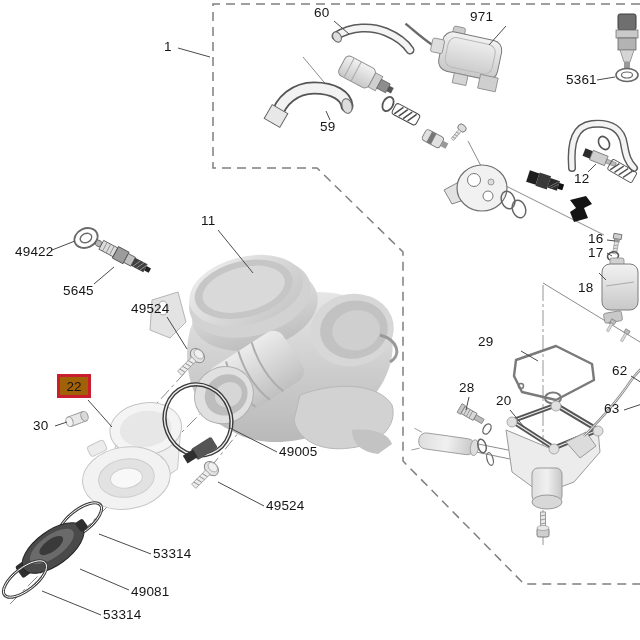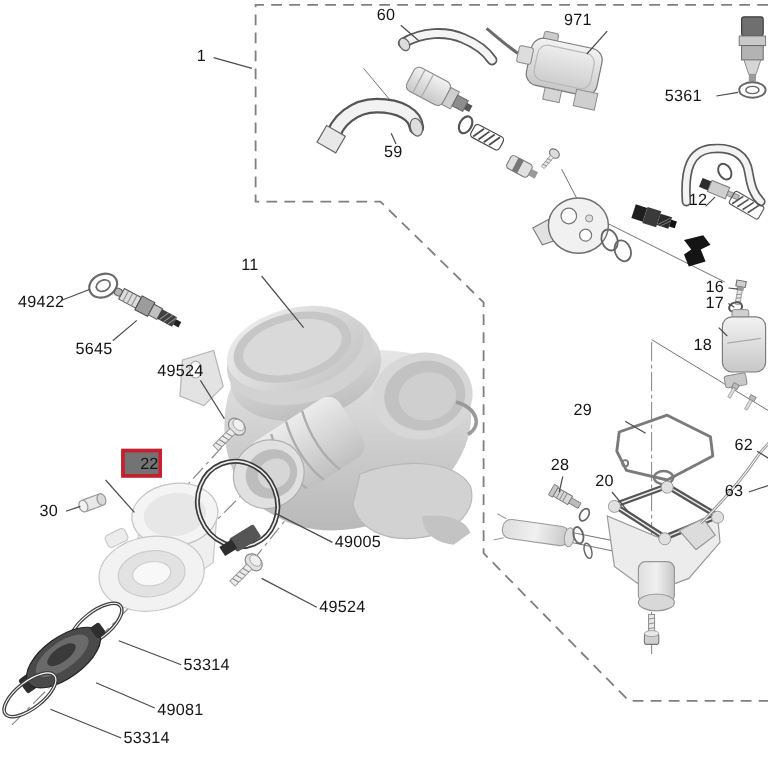--- a/index.html
+++ b/index.html
@@ -2,21 +2,21 @@
 <html><head>
 <meta charset="utf-8">
 <style>
   html,body{margin:0;padding:0;background:#ffffff;}
   #stage{position:relative;width:640px;height:640px;background:#ffffff;overflow:hidden;
          font-family:"Liberation Sans",sans-serif;}
   #art{position:absolute;left:0;top:0;}
   .lbl{position:absolute;font-size:13.5px;line-height:14px;color:#151515;
        white-space:nowrap;letter-spacing:0.2px;text-align:center;}
   .hlbox{position:absolute;border:3px solid #c81e2d;width:28px;height:18px;
-         display:flex;align-items:center;justify-content:flex-end;background:#737373;margin-left:44px;}
+         display:flex;align-items:center;justify-content:center;background:#a16207;}
   .hlbox span{font-size:13.5px;color:#151515;}
 </style>
 </head>
 <body>
 
 <div id="stage">
 
 <svg id="art" width="640" height="640" viewBox="0 0 640 640">
   <defs>
     <linearGradient id="g1" x1="0" y1="0" x2="0" y2="1">
@@ -369,23 +369,23 @@
     <path d="M264,506 L218,482"></path>
     <path d="M151,554 L99,534"></path>
     <path d="M129,590 L80,569"></path>
     <path d="M101,615 L42,591"></path>
   </g>
 </svg>
 
   <span class="lbl" style="left:164px;top:40px">1</span>
   <span class="lbl" style="left:314px;top:6px">60</span>
   <span class="lbl" style="left:470px;top:10px">971</span>
-  <span class="lbl" style="left:554px;top:73px">5361</span>
+  <span class="lbl" style="left:566px;top:73px">5361</span>
   <span class="lbl" style="left:320px;top:120px">59</span>
-  <span class="lbl" style="left:574px;top:160px">12</span>
+  <span class="lbl" style="left:574px;top:172px">12</span>
   <span class="lbl" style="left:588px;top:232px">16</span>
   <span class="lbl" style="left:588px;top:246px">17</span>
   <span class="lbl" style="left:578px;top:281px">18</span>
   <span class="lbl" style="left:15px;top:245px">49422</span>
   <span class="lbl" style="left:63px;top:284px">5645</span>
   <span class="lbl" style="left:201px;top:214px">11</span>
   <span class="lbl" style="left:131px;top:302px">49524</span>
   <span class="lbl" style="left:478px;top:335px">29</span>
 
   <div class="hlbox" style="left:57px;top:374px">

